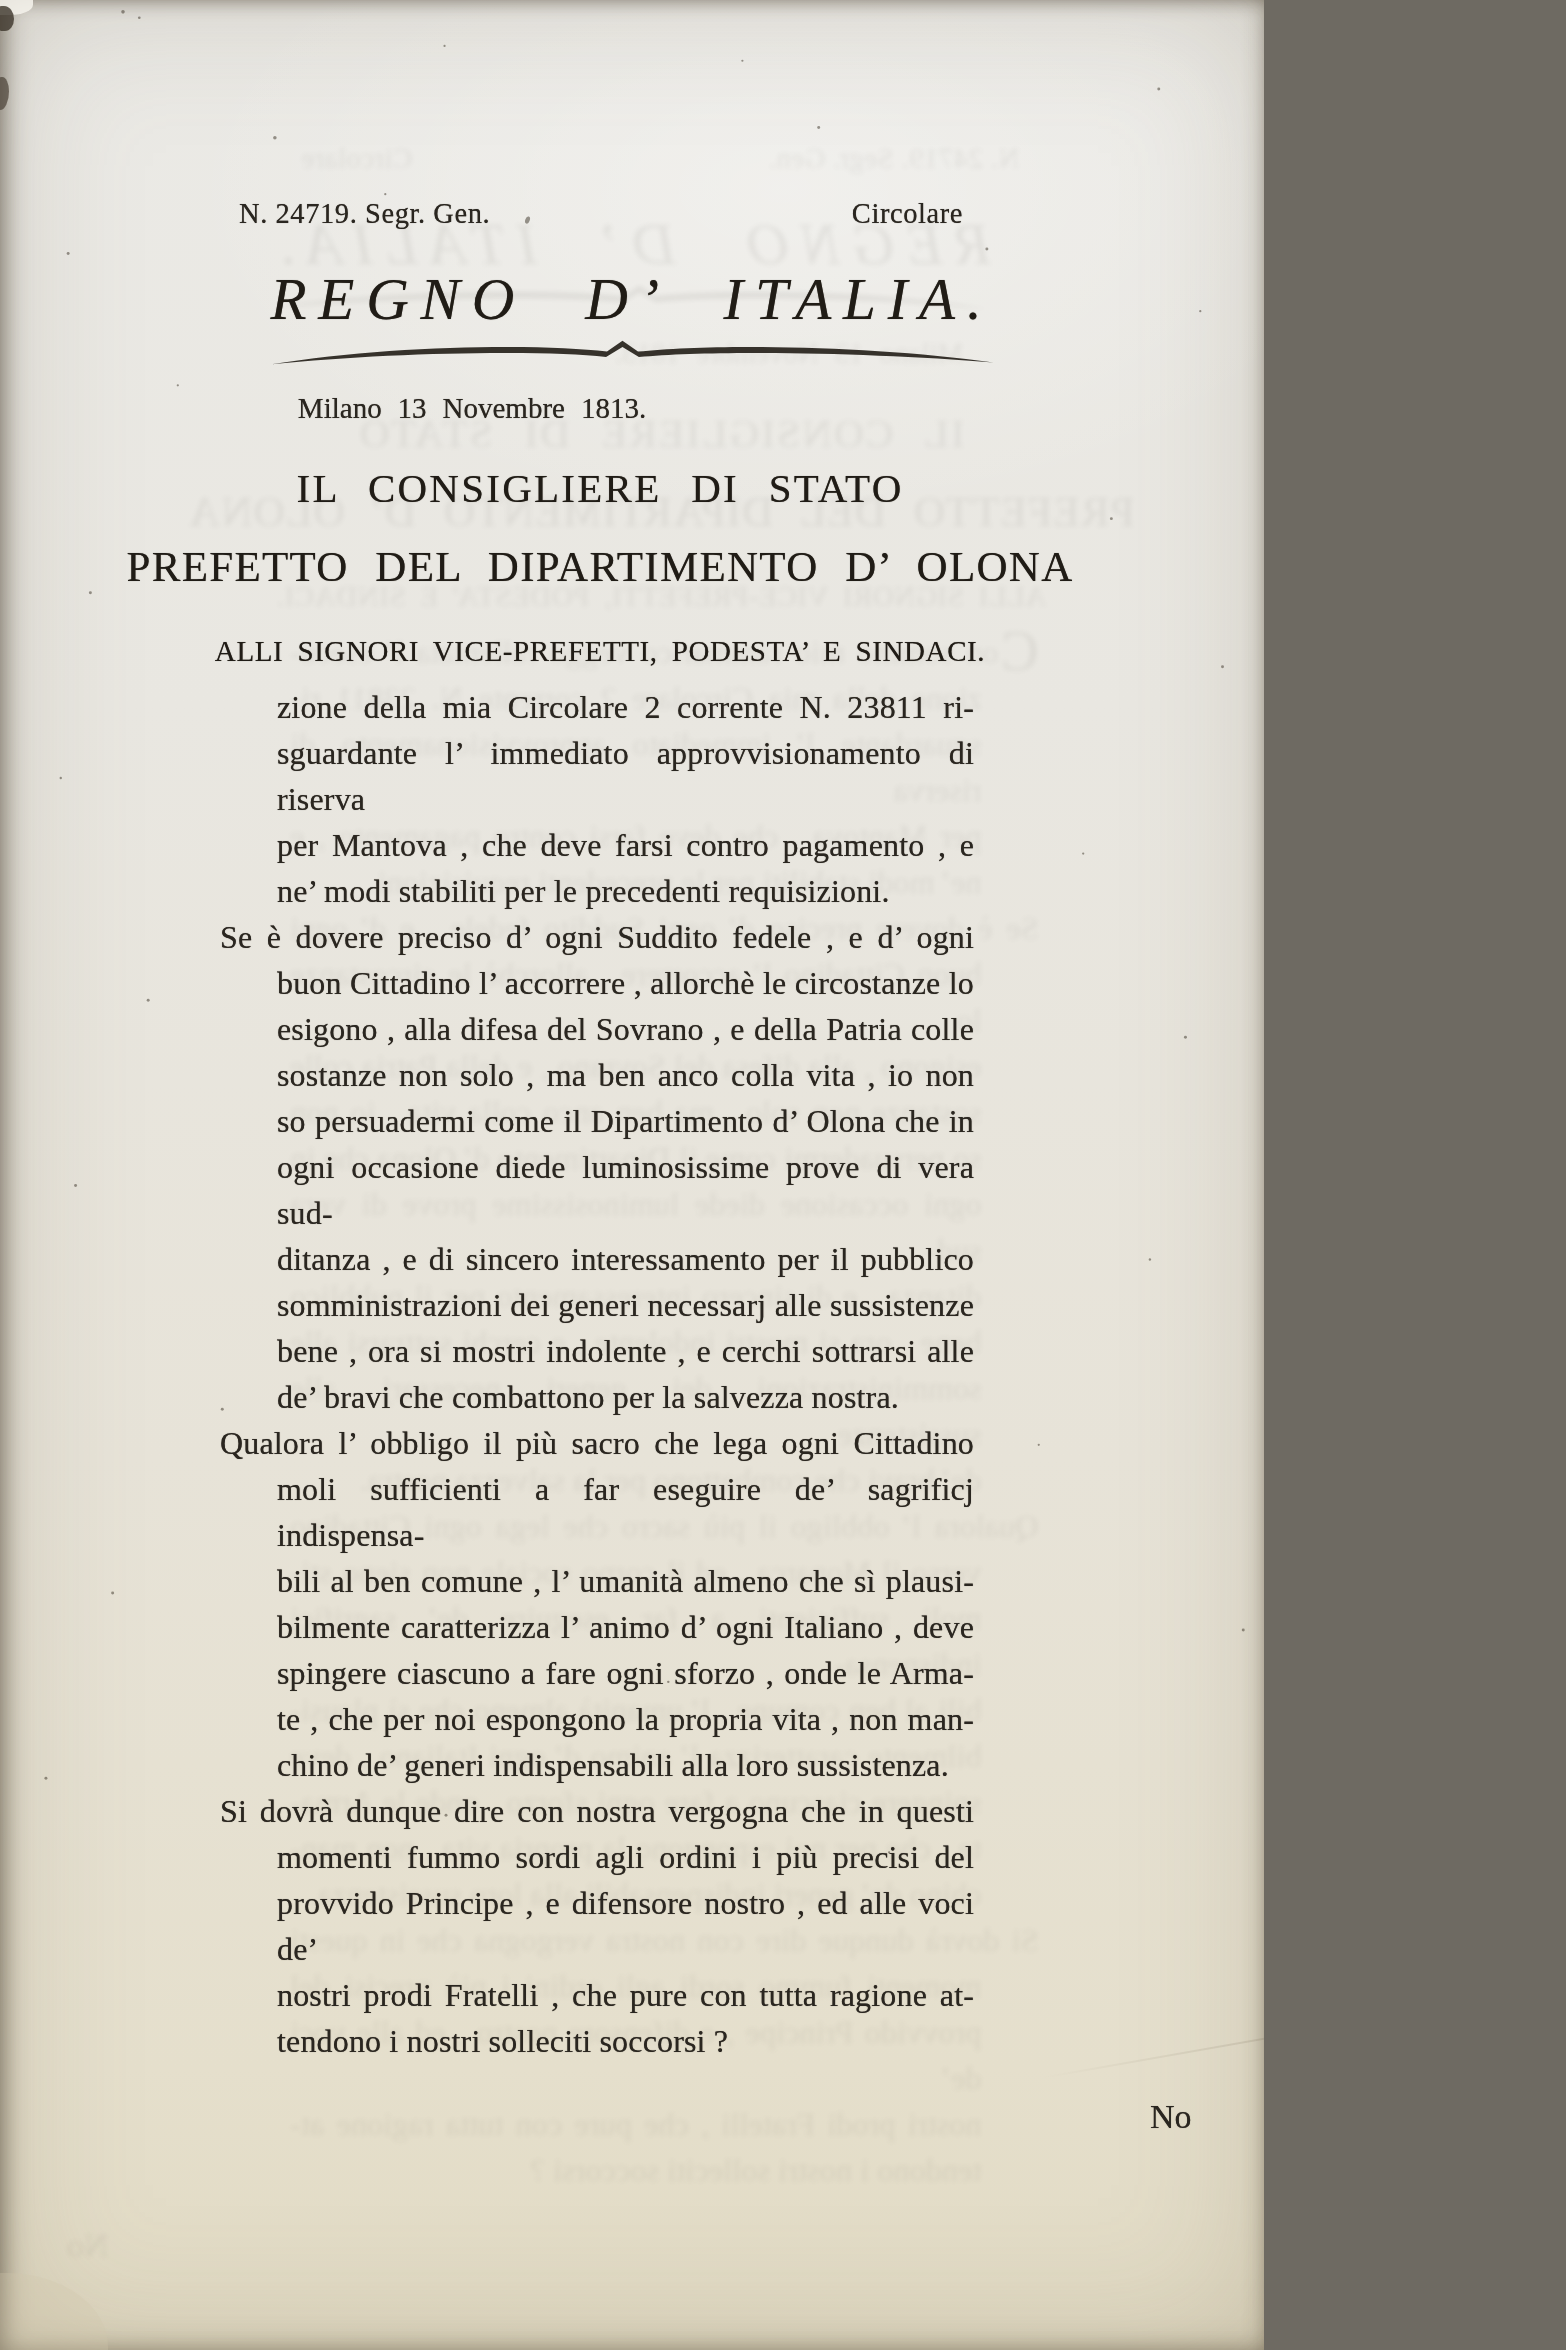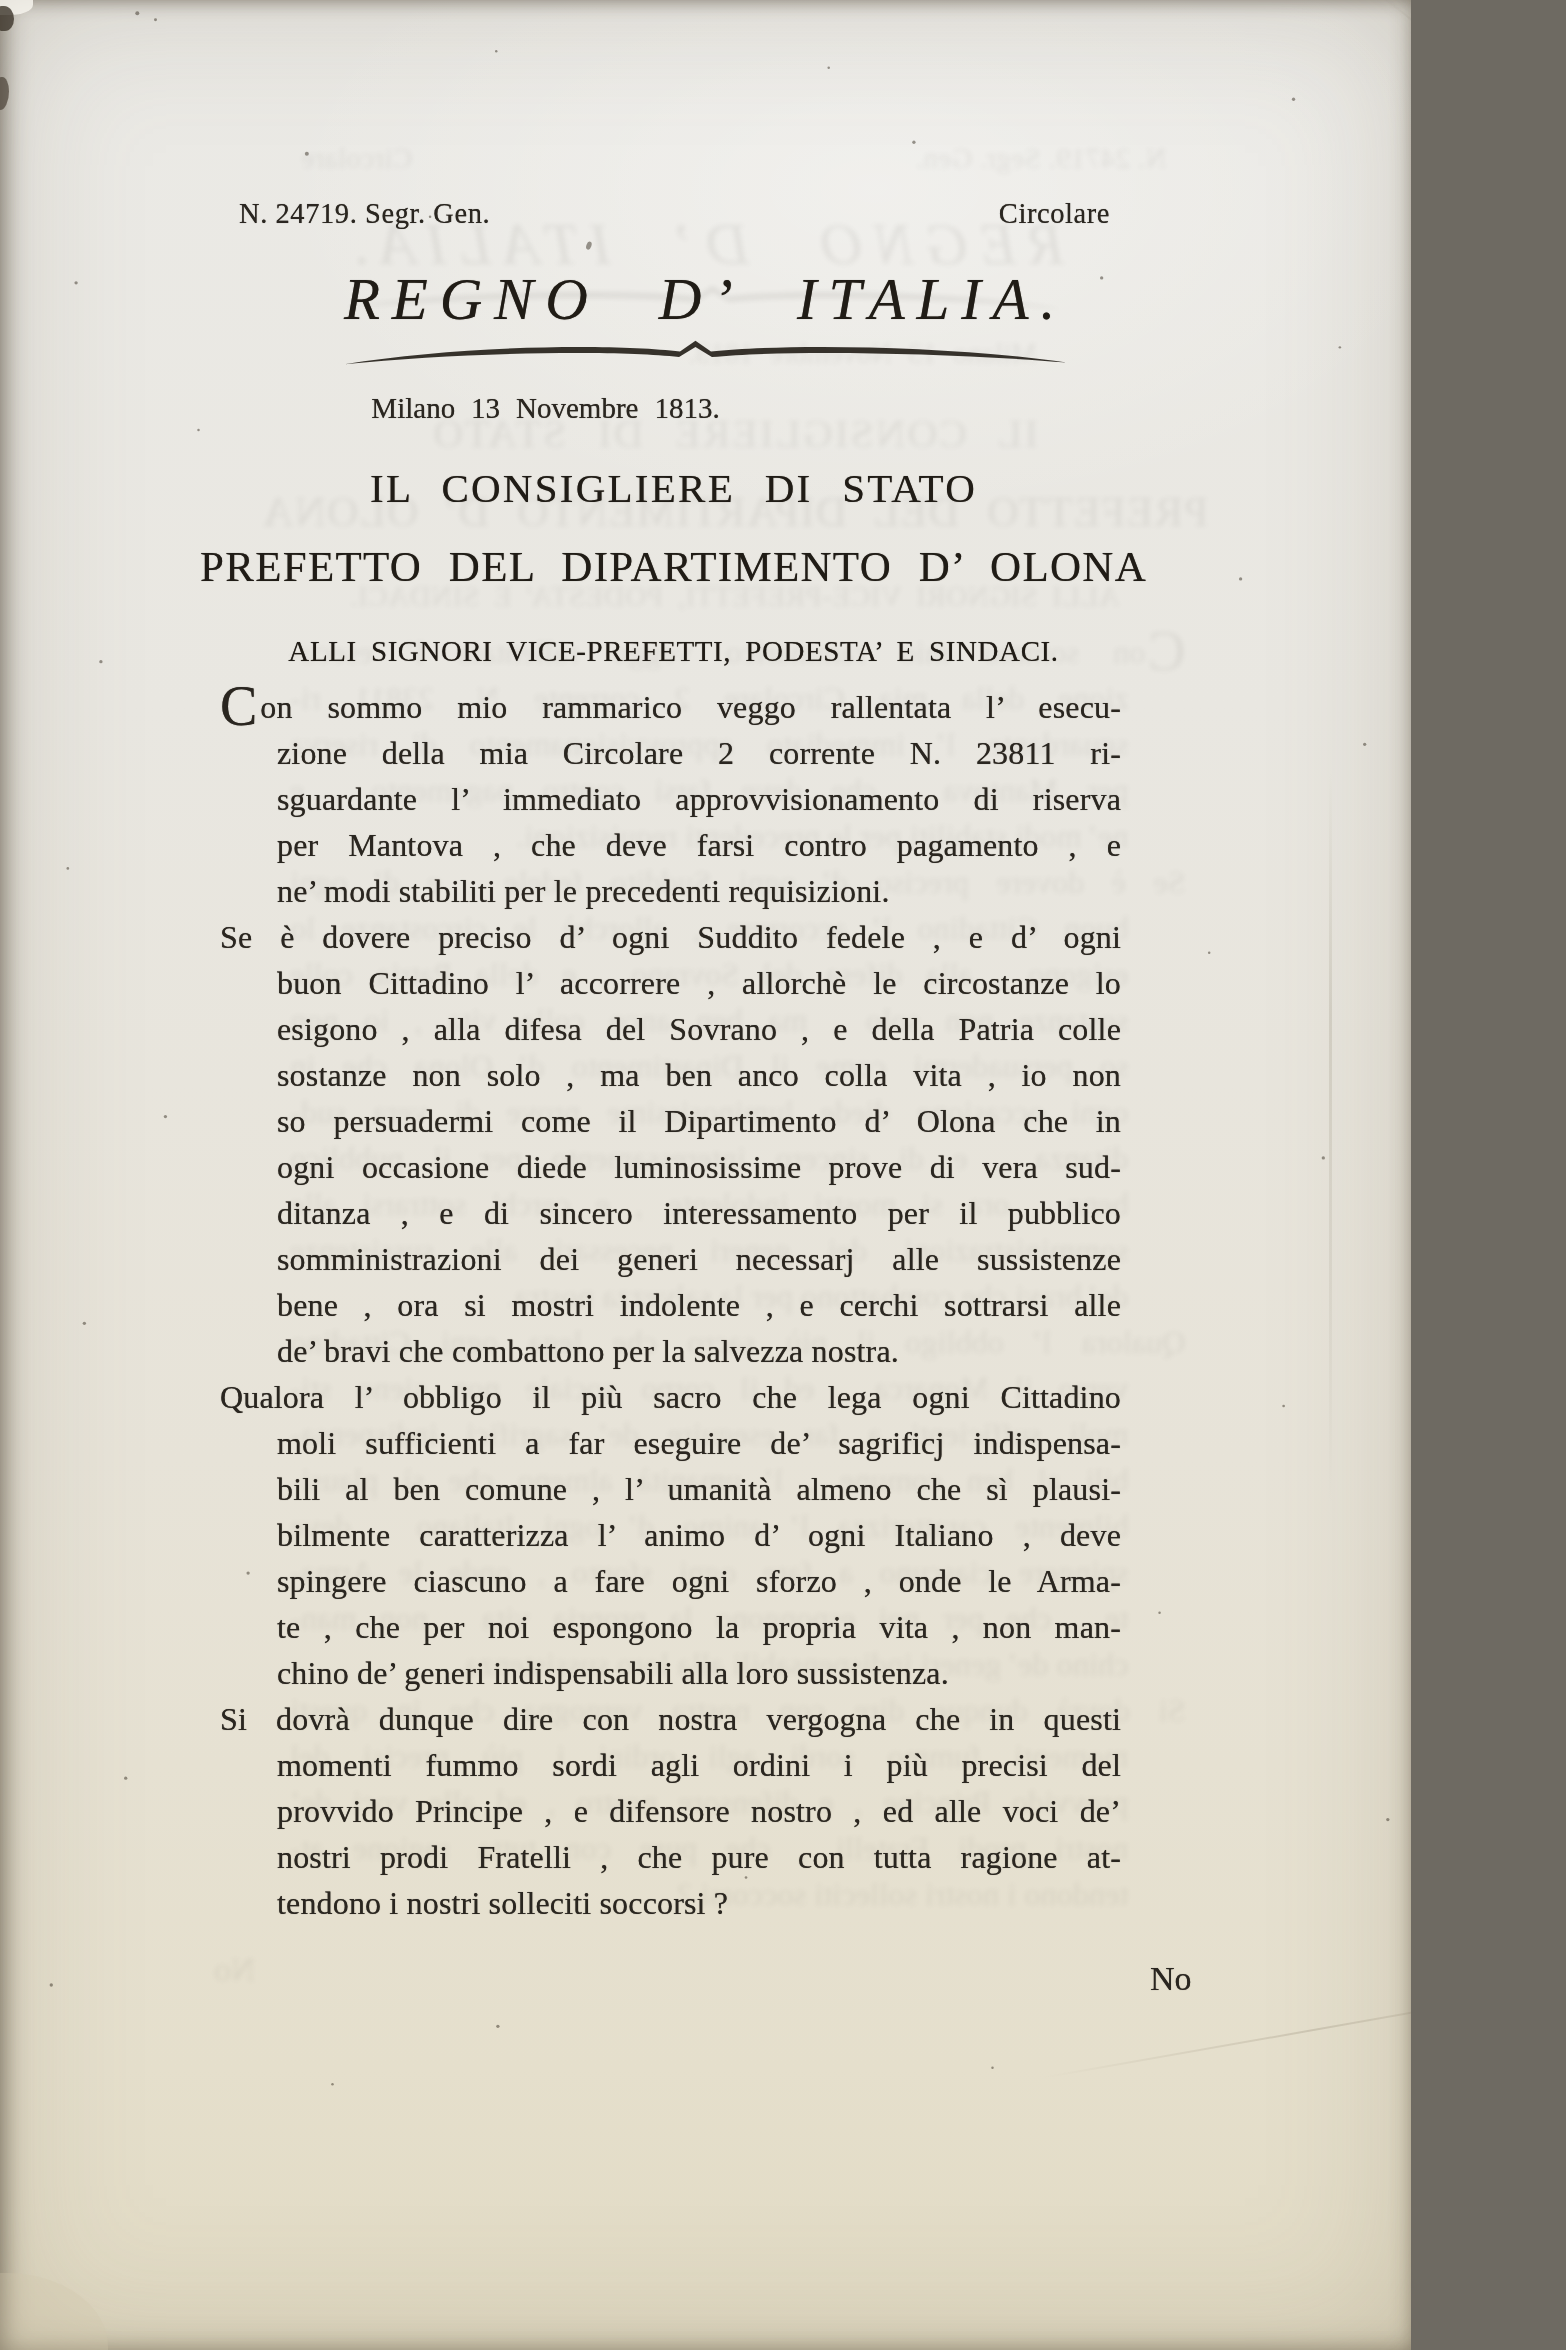--- a/index.html
+++ b/index.html
@@ -1,17 +1,17 @@
 <!DOCTYPE html>
 <html lang="it" style="font-size:14.7px"><head>
 <meta charset="utf-8">
 <style>
   html,body{margin:0;padding:0;background:#6e6a62;}
   .page{
-    position:relative;width:1411px;height:2351px;overflow:hidden;
+    position:relative;width:1264px;height:2351px;overflow:hidden;
     font-family:"Liberation Serif",serif;color:#2a2620;
     background:
       radial-gradient(ellipse 872px 478px at 62% 8%, rgba(255,255,255,.30), rgba(255,255,255,0) 70%),
       linear-gradient(180deg,#ebeae6 0%,#e9e7e1 30%,#e7e3d8 62%,#e5dfcc 88%,#e1dac3 100%);
     box-shadow:
       inset 0 0 138px rgba(122,112,88,.25),
       inset 14.7px 0 24px -9.2px rgba(70,60,45,.5),
       inset 0 11px 18.4px -9.2px rgba(70,60,45,.35),
       inset -11px 0 22px -11px rgba(90,80,60,.3),
       inset 0 -14.7px 27.5px -11px rgba(95,85,62,.35);
@@ -182,21 +182,20 @@
     <div class="dateline">Milano 13 Novembre 1813.</div>
 
     <div>
       <div class="h1">IL CONSIGLIERE DI STATO</div>
       <div class="h2">PREFETTO DEL DIPARTIMENTO D’ OLONA</div>
       <div class="h3">ALLI SIGNORI VICE-PREFETTI, PODESTA’ E SINDACI.</div>
     </div>
 
     <main class="body">
         <div class="para dropcap">
-          <div class="line first">Con sommo mio rammarico veggo rallentata l’ esecu-</div>
           <div class="line">zione della mia Circolare 2 corrente N. 23811 ri-</div>
           <div class="line">sguardante l’ immediato approvvisionamento di riserva</div>
           <div class="line">per Mantova , che deve farsi contro pagamento , e</div>
           <div class="line last">ne’ modi stabiliti per le precedenti requisizioni.</div>
         </div>
         <div class="para">
           <div class="line first">Se è dovere preciso d’ ogni Suddito fedele , e d’ ogni</div>
           <div class="line">buon Cittadino l’ accorrere , allorchè le circostanze lo</div>
           <div class="line">esigono , alla difesa del Sovrano , e della Patria colle</div>
           <div class="line">sostanze non solo , ma ben anco colla vita , io non</div>

